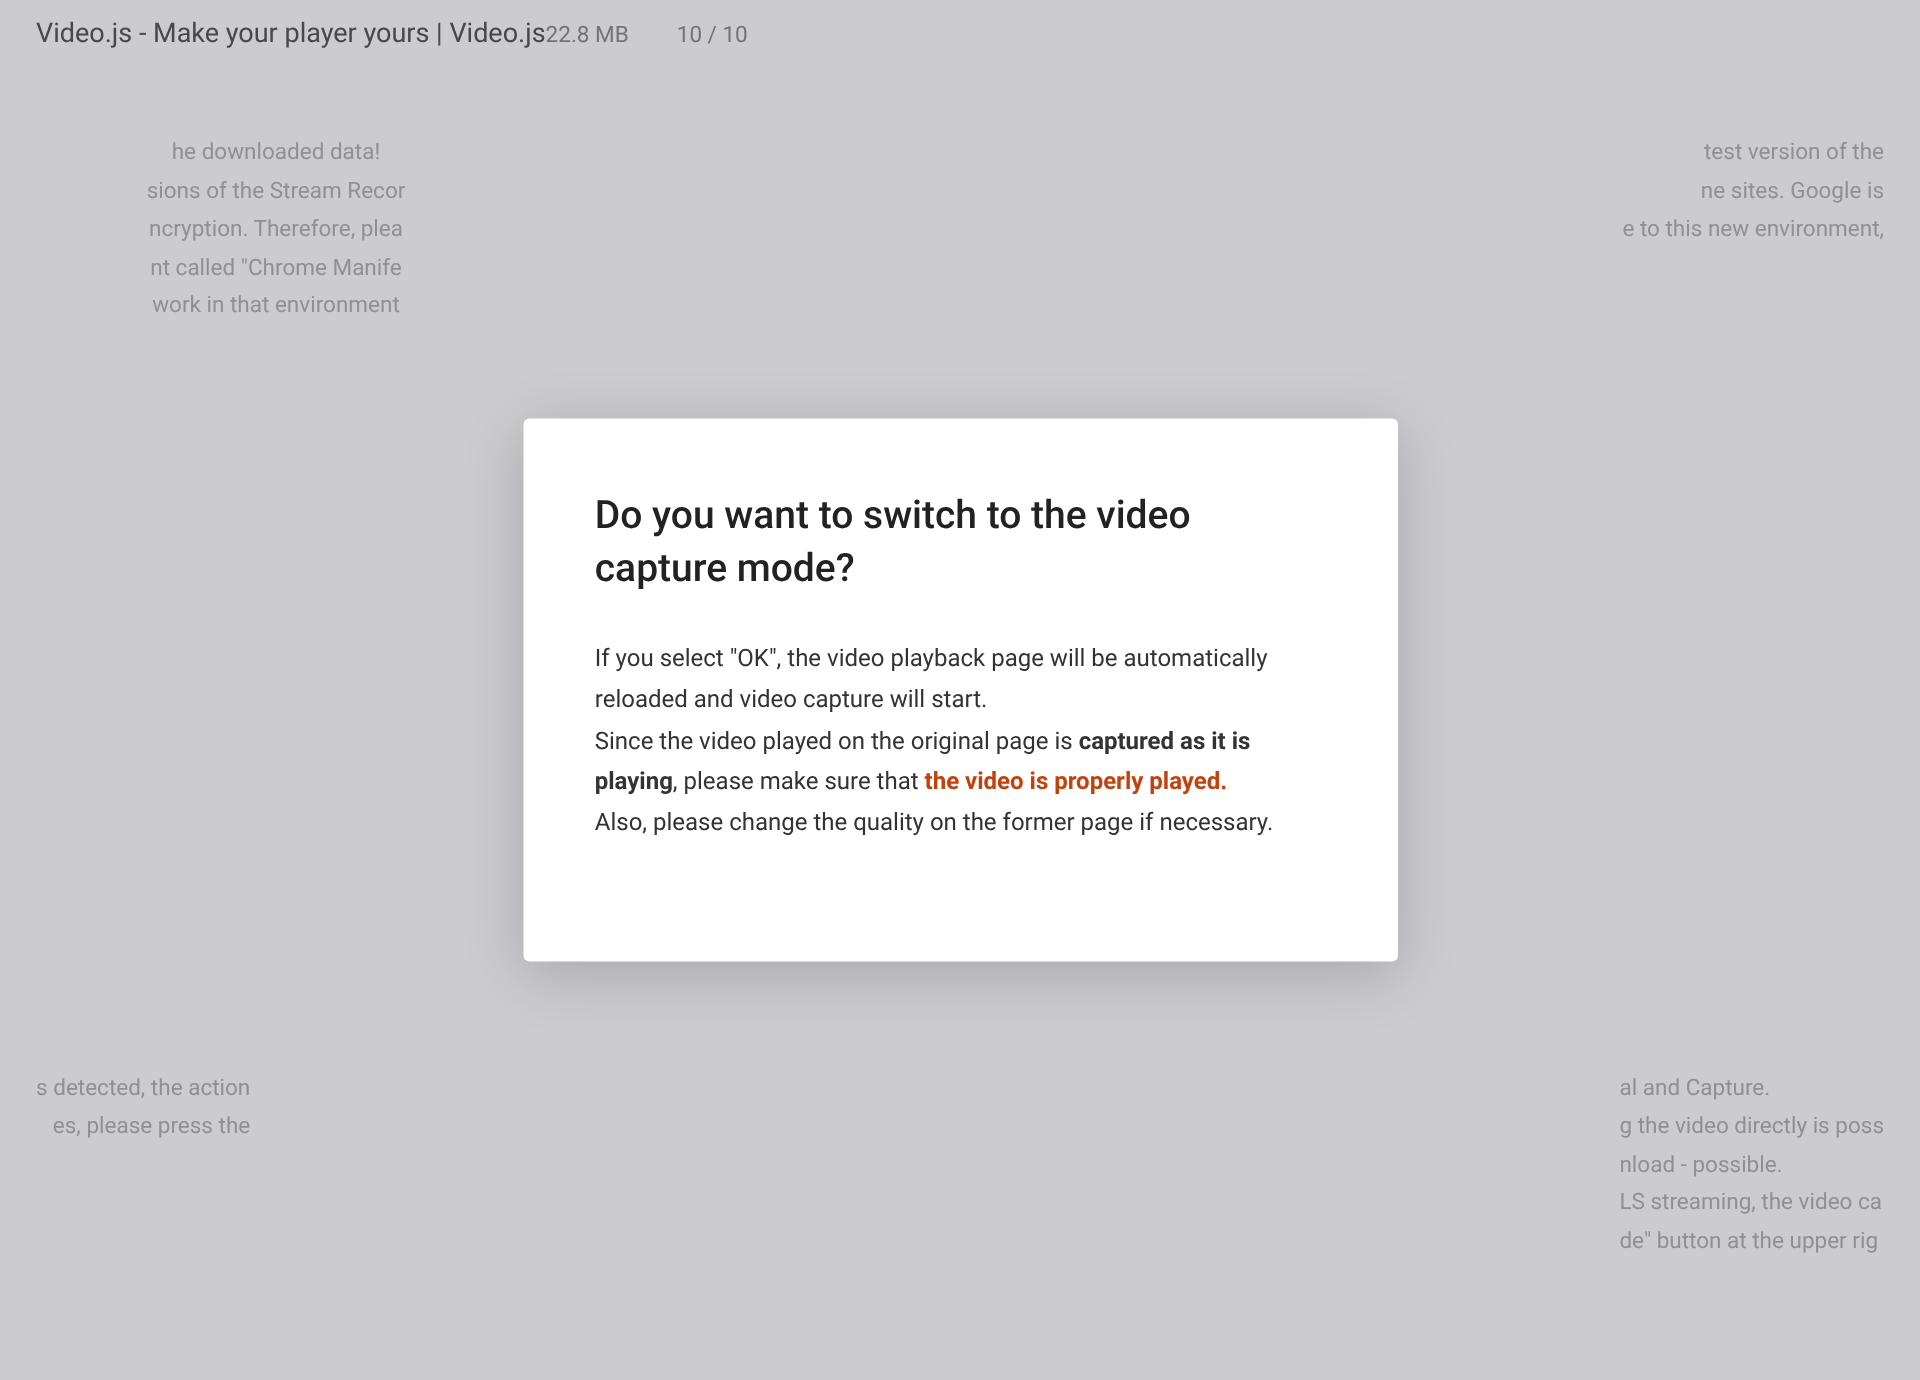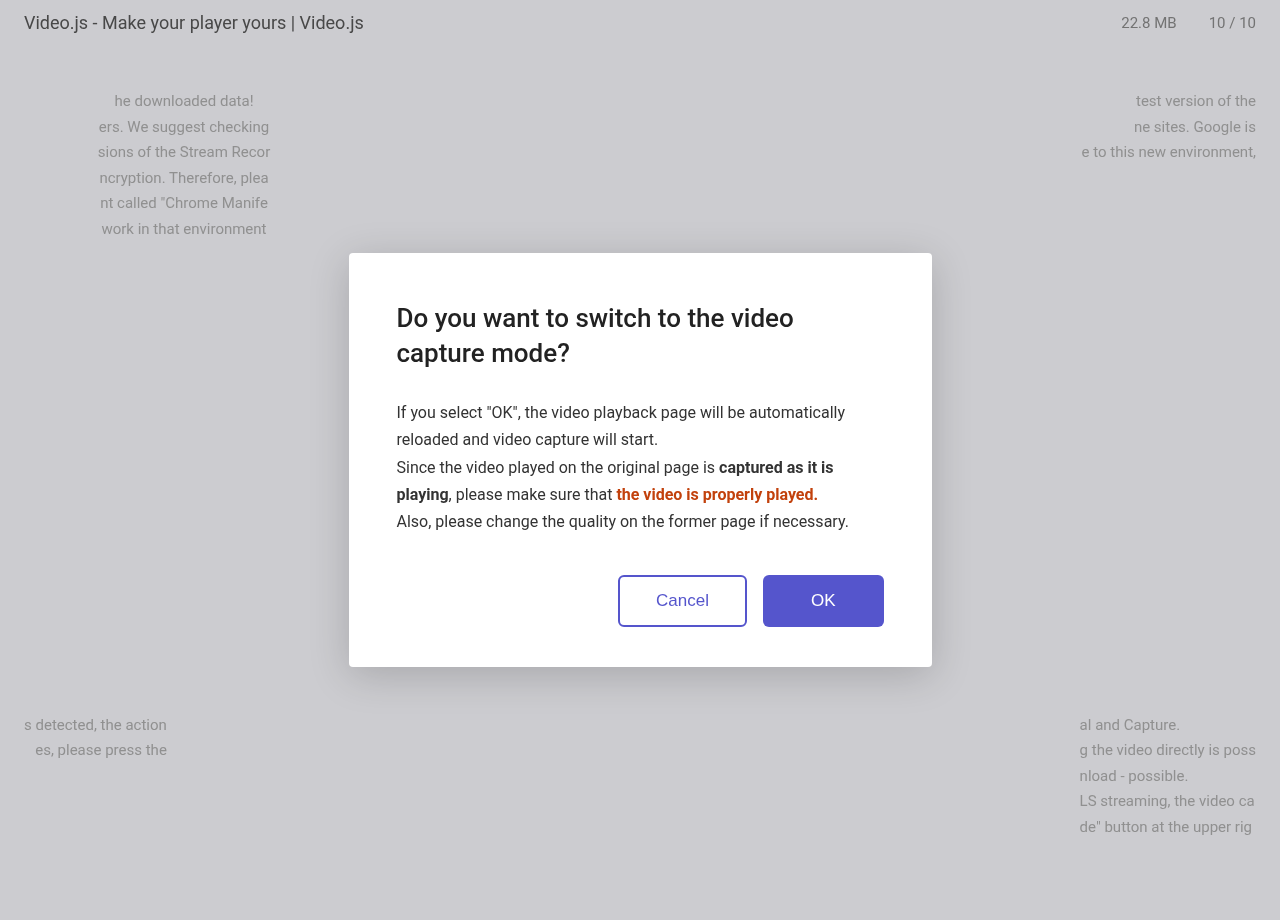--- a/index.html
+++ b/index.html
@@ -21,21 +21,21 @@
     .bg-page {
       position: absolute;
       inset: 0;
       background: #f0f0f5;
       display: flex;
       flex-direction: column;
     }
 
     .bg-header {
       display: flex;
-      justify-content: space-between;
+      justify-content: flex-start;
       align-items: center;
       padding: 12px 24px;
       background: #f0f0f5;
     }
 
     .bg-header-title {
       color: #555;
       font-size: 18px;
     }
 
@@ -193,21 +193,20 @@
       <span>10 / 10</span>
     </div>
   </div>
 
   <div class="bg-toolbar">
   </div>
 
   <div class="bg-content">
     <div class="bg-text-block">
       <div>he downloaded data!</div>
-      <div>ers. We suggest checking</div>
       <div>sions of the Stream Recor</div>
       <div>ncryption. Therefore, plea</div>
       <div>nt called "Chrome Manife</div>
       <div>work in that environment</div>
     </div>
 
     <div class="bg-right-text">
       <div>test version of the</div>
       <div>ne sites. Google is</div>
       <div>e to this new environment,</div>
@@ -233,18 +232,14 @@
 
 <div class="overlay">
 
   <div class="dialog">
     <div class="dialog-title">Do you want to switch to the video capture mode?</div>
     <div class="dialog-body">
       <span>If you select "OK", the video playback page will be automatically reloaded and video capture will start.</span><br>
       <span>Since the video played on the original page is </span><strong>captured as it is playing</strong><span>, please make sure that </span><span class="highlight-pink">the video is properly played.</span><br>
       <span>Also, please change the quality on the former page if necessary.</span>
     </div>
-    <div class="dialog-actions">
-      <button class="btn-cancel">Cancel</button>
-      <button class="btn-ok">OK</button>
-    </div>
   </div>
 </div>
 
 </body></html>

